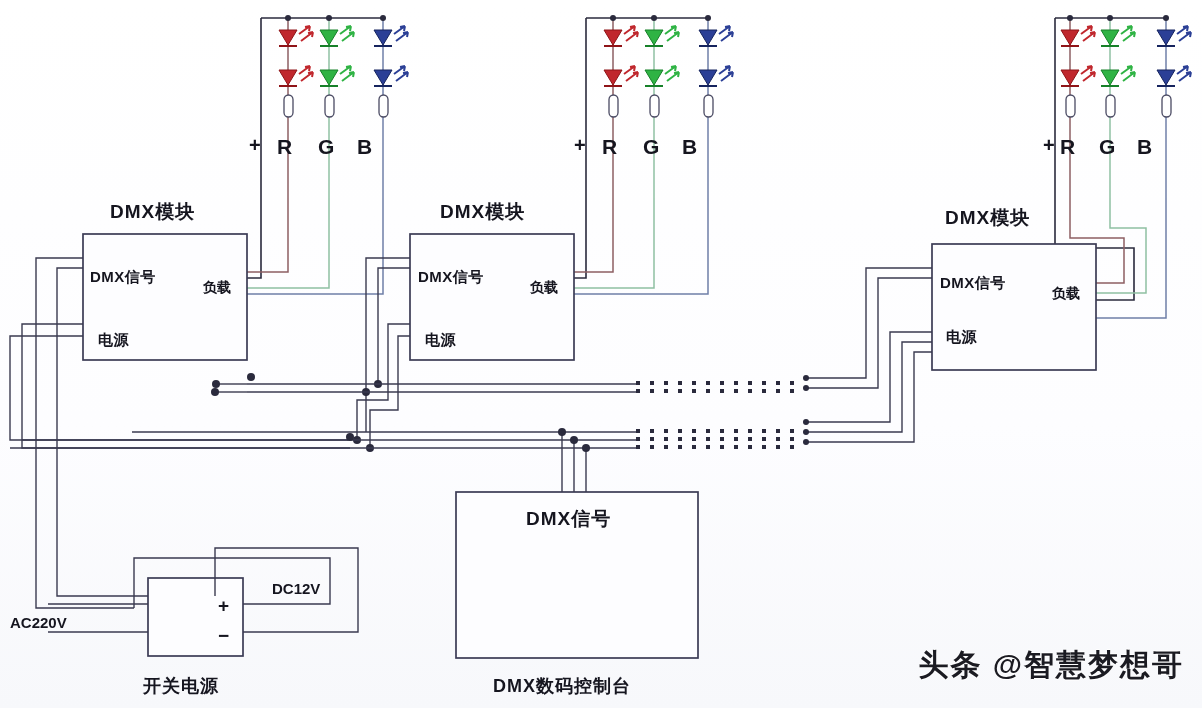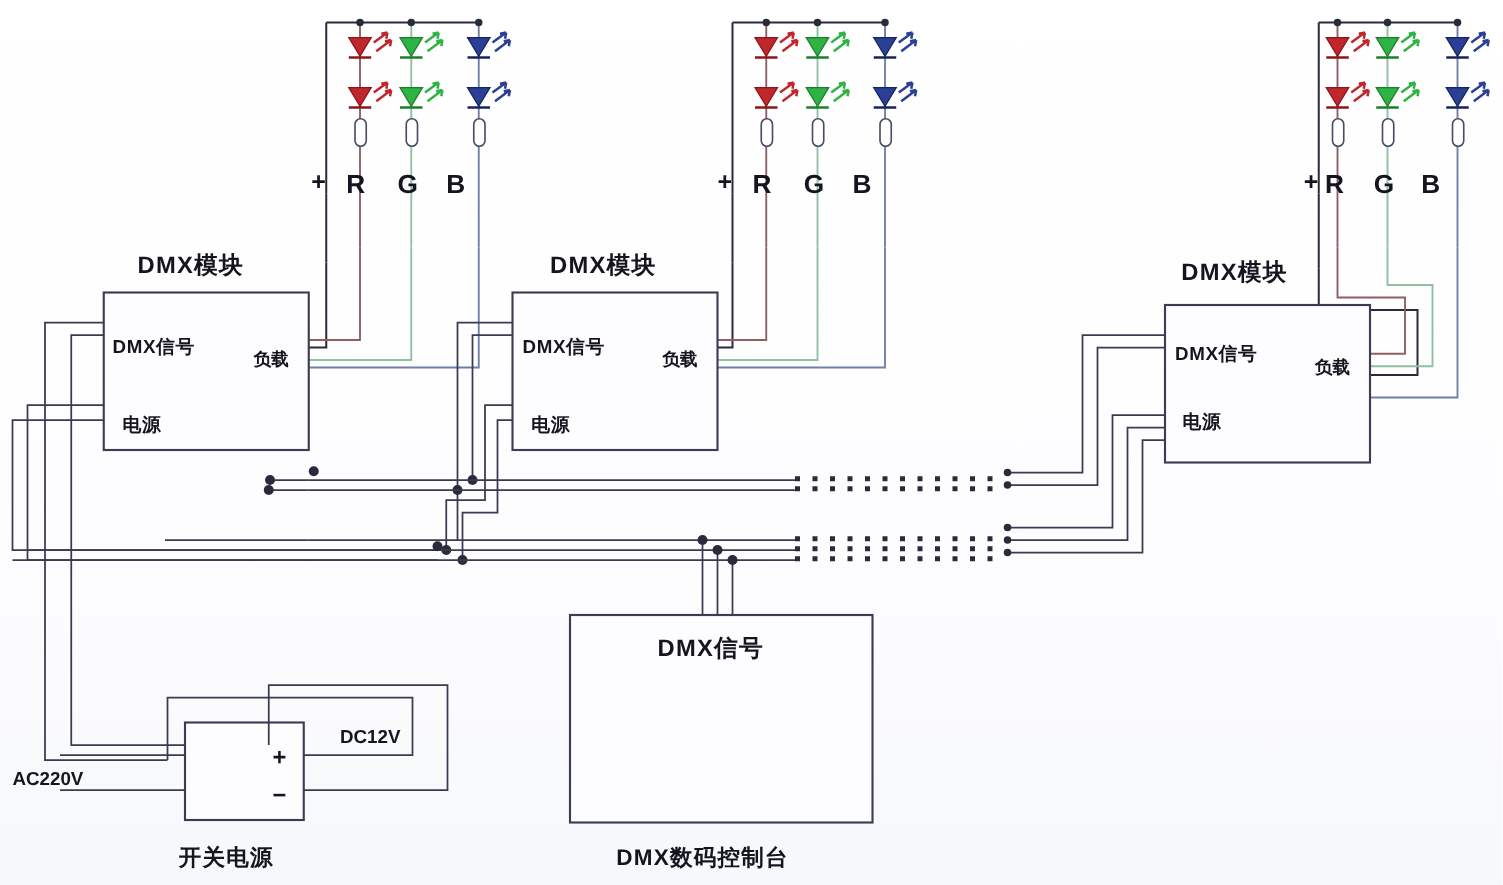--- a/index.html
+++ b/index.html
@@ -348,13 +348,14 @@
 
     <g>
       <circle class="jdot" cx="806" cy="378" r="3"></circle>
       <circle class="jdot" cx="806" cy="388" r="3"></circle>
       <circle class="jdot" cx="806" cy="422" r="3"></circle>
       <circle class="jdot" cx="806" cy="432" r="3"></circle>
       <circle class="jdot" cx="806" cy="442" r="3"></circle>
     </g>
   </svg>
 
+  <div class="wm">头条 @智慧梦想哥</div>
 </div>
 
 </body></html>

